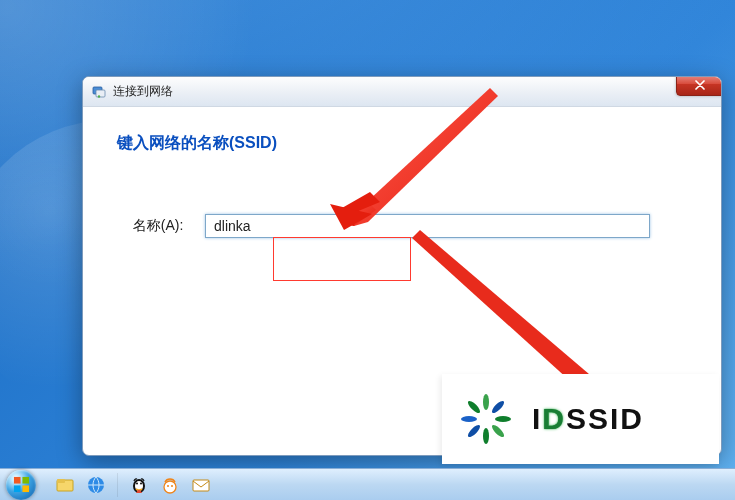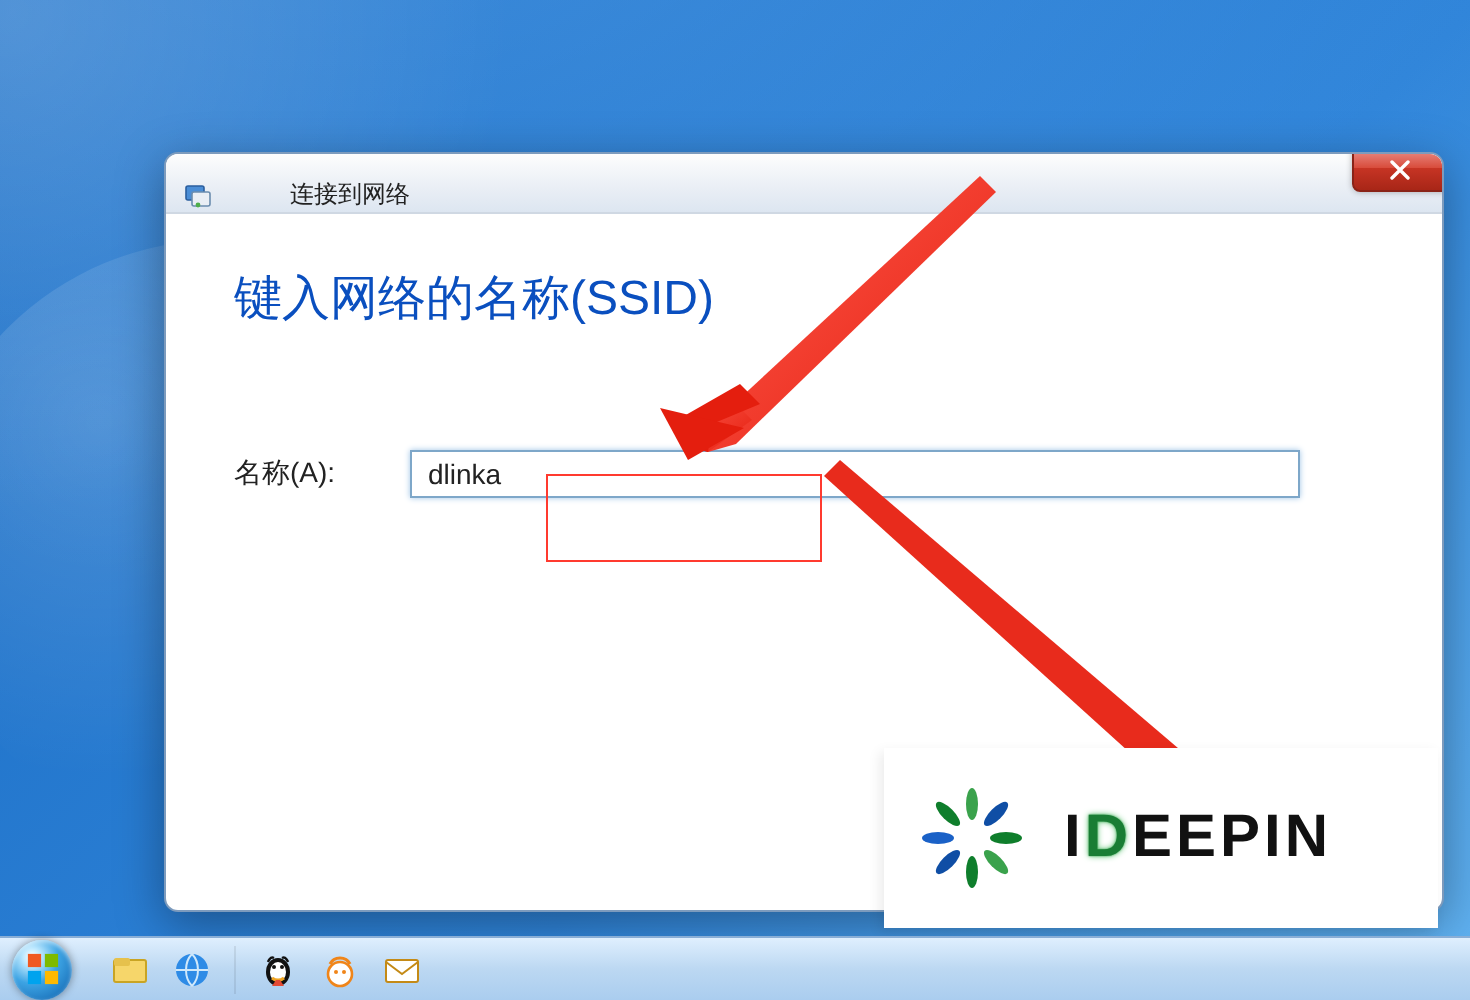--- a/index.html
+++ b/index.html
@@ -37,24 +37,23 @@
       border: 1px solid #7d9bbd;
       border-radius: 7px;
       box-shadow: 0 6px 24px rgba(0,0,0,0.35);
       overflow: hidden;
     }
     .titlebar {
       height: 30px;
       background: linear-gradient(to bottom, #fdfdfd, #e9eef5 60%, #dde6f1);
       border-bottom: 1px solid #cfd8e3;
       display: flex;
-      align-items: flex-end;
+      align-items: center;
       padding: 0 8px;
       position: relative;
-      gap: 32px;
     }
     .titlebar-icon {
       width: 16px; height: 16px;
       margin-right: 6px;
       display: inline-flex; align-items: center; justify-content: center;
     }
     .titlebar-icon svg { width: 16px; height: 16px; }
     .titlebar-title { font-size: 12px; color: #222; }
     .close-btn {
       position: absolute;
@@ -68,35 +67,35 @@
       display: flex; align-items: center; justify-content: center;
       cursor: pointer;
     }
     .close-btn svg { width: 12px; height: 10px; }
     .dialog-body {
       padding: 26px 34px;
       position: relative;
       height: calc(100% - 30px);
     }
     .heading {
-      font-size: 24px;
+      font-size: 16px;
       color: #0a4fbf;
       margin-bottom: 60px;
-      font-weight: 400;
+      font-weight: 700;
     }
     .field-row {
       display: flex;
       align-items: center;
       margin-top: 10px;
     }
     .field-label {
       font-size: 14px;
       color: #222;
       width: 82px;
-      text-align: left;
+      text-align: center;
       margin-right: 6px;
     }
     .field-input {
       flex: 0 0 445px;
       height: 24px;
       border: 1px solid #7ea7c9;
       box-shadow: inset 0 1px 0 rgba(255,255,255,.6), 0 0 3px #9fc4e6;
       padding: 3px 8px;
       font-size: 14px;
       color: #222;
@@ -251,21 +250,21 @@
         <ellipse transform="rotate(90)" cx="17" cy="0" rx="8" ry="3" fill="#0f7e2c"></ellipse>
         <ellipse transform="rotate(135)" cx="17" cy="0" rx="8" ry="3" fill="#0f4ea5"></ellipse>
         <ellipse transform="rotate(180)" cx="17" cy="0" rx="8" ry="3" fill="#1a61c7"></ellipse>
         <ellipse transform="rotate(225)" cx="17" cy="0" rx="8" ry="3" fill="#0f7e2c"></ellipse>
         <ellipse transform="rotate(270)" cx="17" cy="0" rx="8" ry="3" fill="#3aa24c"></ellipse>
         <ellipse transform="rotate(315)" cx="17" cy="0" rx="8" ry="3" fill="#0f4ea5"></ellipse>
       </g>
     </g>
   </svg>
   <div class="logo-text">
-    <span>I</span><span class="glow">D</span><span>EEPIN</span>
+    <span>I</span><span class="glow">D</span><span>SSID</span>
   </div>
 </div>
 
 <div class="footer-credit">ww 头条@深度问答</div>
 
 <div class="taskbar">
   <div class="start-btn">
     <div class="start-orb">
       <svg viewBox="0 0 18 18">
         <rect x="1" y="1" width="7" height="7" fill="#f05a22"></rect>

